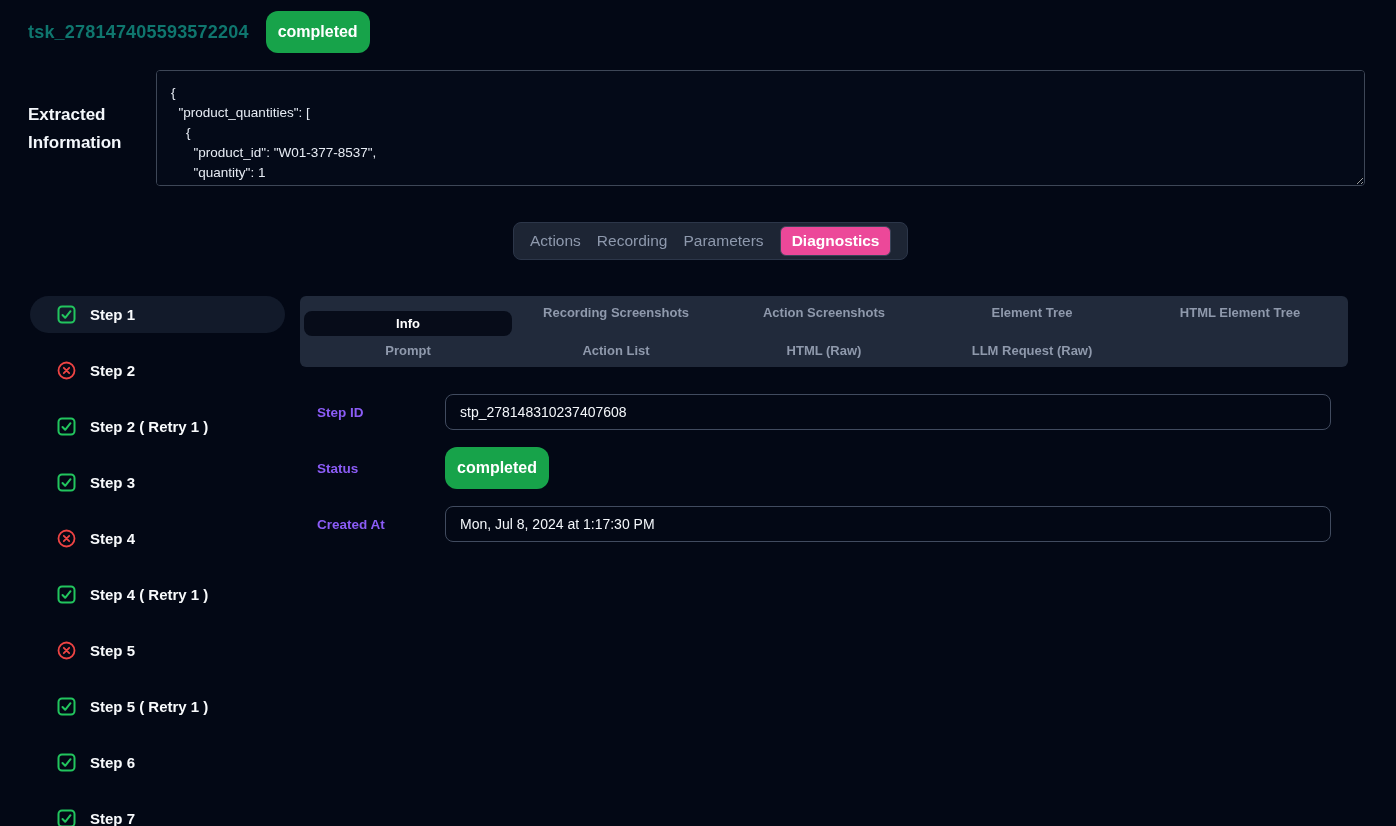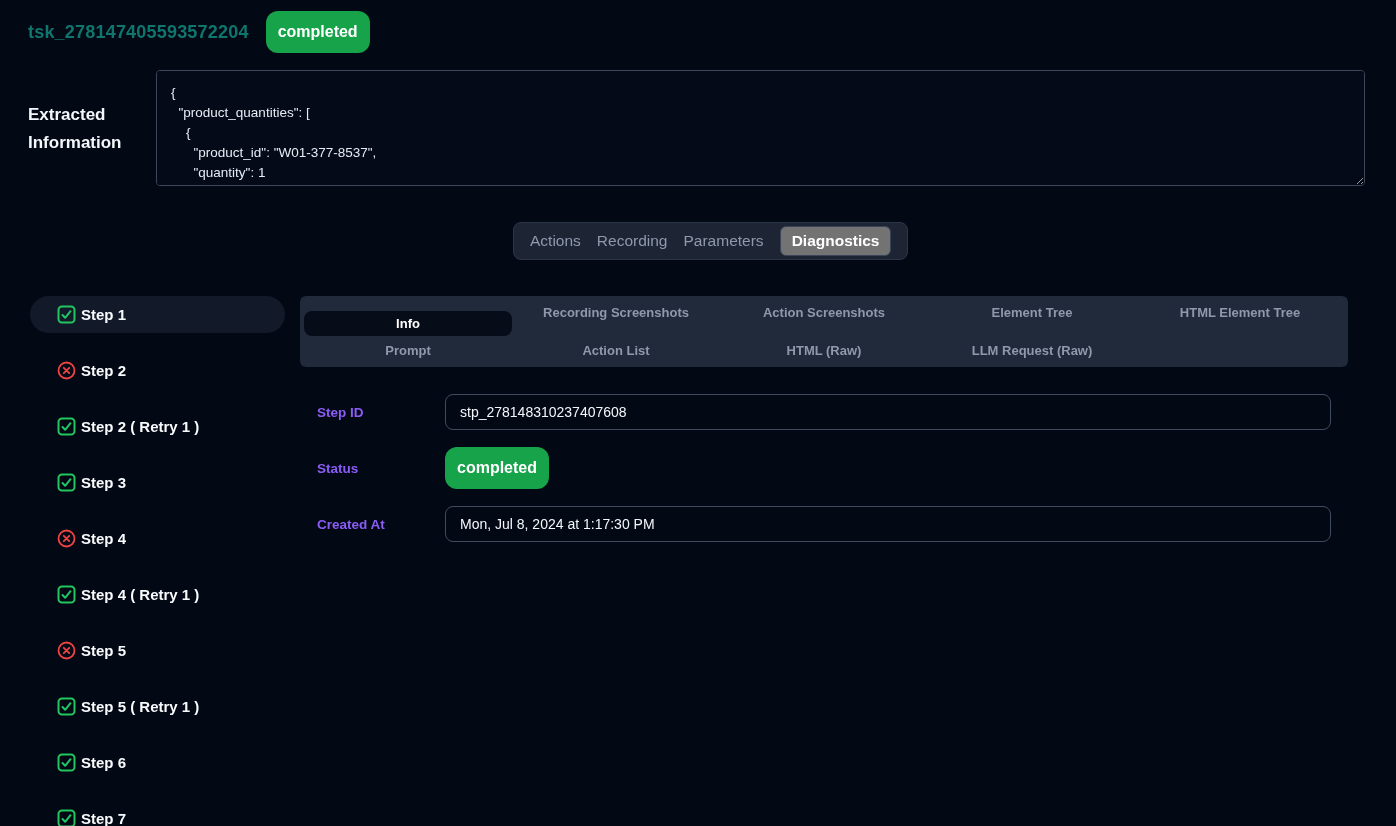--- a/index.html
+++ b/index.html
@@ -35,28 +35,28 @@
   .extracted-textarea::-webkit-scrollbar { width: 0; height: 0; }
 
   
   .main-tabs {
     position: absolute; left: 513px; top: 222px; height: 38px;
     display: flex; align-items: center; gap: 16px; padding: 0 16px;
     background: #1d2534; border: 1px solid #2c3649; border-radius: 8px;
   }
   .main-tab { color: #8e99ad; font-size: 15.5px; cursor: pointer; white-space: nowrap; }
   .main-tab.active {
-    background: #737373; color: #ffffff; font-weight: 700;
+    background: #ec4899; color: #ffffff; font-weight: 700;
     padding: 5px 11px; border-radius: 6px; border: 1px solid #3a4458;
   }
 
   
   .sidebar { position: absolute; left: 30px; top: 296px; width: 255px; }
   .step-item {
-    display: flex; align-items: center; gap: 5px; height: 37px;
+    display: flex; align-items: center; gap: 14px; height: 37px;
     padding-left: 27px; border-radius: 18.5px; margin-bottom: 19px; cursor: pointer;
   }
   .step-item.active { background: #121a2a; }
   .step-item svg { flex: 0 0 auto; display: block; }
   .step-label { color: #f8fafc; font-size: 15px; font-weight: 600; white-space: nowrap; }
 
   
   .main-area { position: absolute; left: 300px; top: 296px; width: 1048px; }
   .sub-tabs {
     display: grid; grid-template-columns: repeat(5, 1fr); row-gap: 2px;

